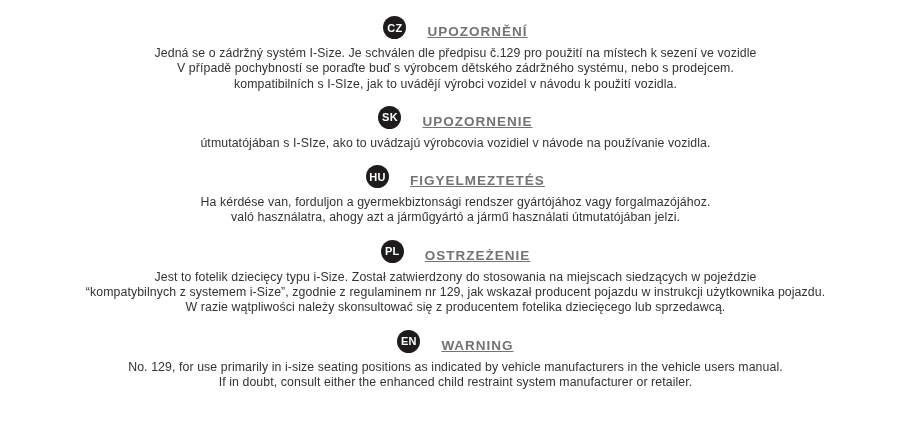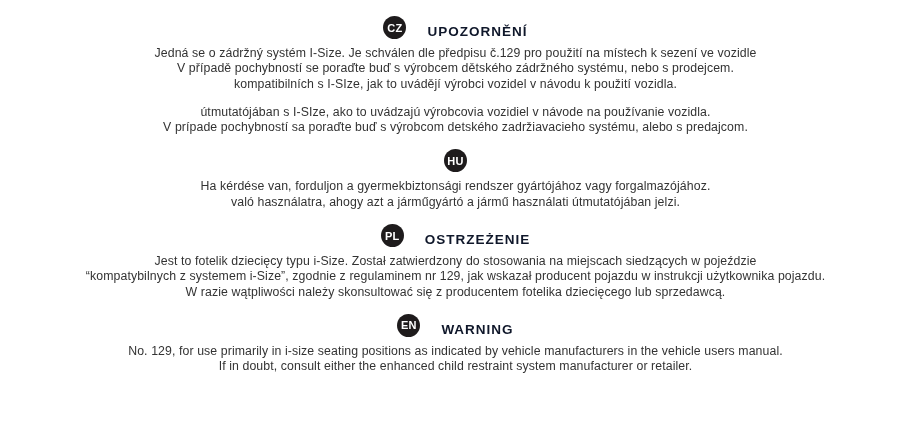--- a/index.html
+++ b/index.html
@@ -42,22 +42,23 @@
     color: #ffffff;
     font-size: 11px;
     font-weight: bold;
     letter-spacing: 0.3px;
     flex: 0 0 auto;
   }
   .section-heading {
     font-size: 13.5px;
     font-weight: bold;
     letter-spacing: 1px;
-    color: #0f172a;
+    color: #737373;
     text-transform: uppercase;
+    text-decoration: underline;
   }
   .section-body {
     font-size: 12.3px;
     line-height: 15.3px;
     color: #333333;
     letter-spacing: 0.1px;
   }
 </style>
 </head>
 <body>
@@ -72,31 +73,37 @@
       <span class="section-heading">UPOZORNĚNÍ</span>
     </div>
     <div class="section-body">
       <div>Jedná se o zádržný systém I-Size. Je schválen dle předpisu č.129 pro použití na místech k sezení ve vozidle</div>
       <div>V případě pochybností se poraďte buď s výrobcem dětského zádržného systému, nebo s prodejcem.</div>
       <div>kompatibilních s I-SIze, jak to uvádějí výrobci vozidel v návodu k použití vozidla.</div>
     </div>
   </section>
 
   <section class="warning-section">
+    <div class="heading-row">
+      <span class="lang-badge">
+        <span>SK</span>
+      </span>
+      <span class="section-heading">UPOZORNENIE</span>
+    </div>
     <div class="section-body">
       <div>útmutatójában s I-SIze, ako to uvádzajú výrobcovia vozidiel v návode na používanie vozidla.</div>
-      <div>V prípade pochybností sa poraďte buď s výrobcom detského zadržiavacieho systému, alebo s predajcom.</div>
     </div>
   </section>
 
   <section class="warning-section">
     <div class="heading-row">
       <span class="lang-badge">
         <span>HU</span>
       </span>
+      <span class="section-heading">FIGYELMEZTETÉS</span>
     </div>
     <div class="section-body">
       <div>Ha kérdése van, forduljon a gyermekbiztonsági rendszer gyártójához vagy forgalmazójához.</div>
       <div>való használatra, ahogy azt a járműgyártó a jármű használati útmutatójában jelzi.</div>
     </div>
   </section>
 
   <section class="warning-section">
     <div class="heading-row">
       <span class="lang-badge">

